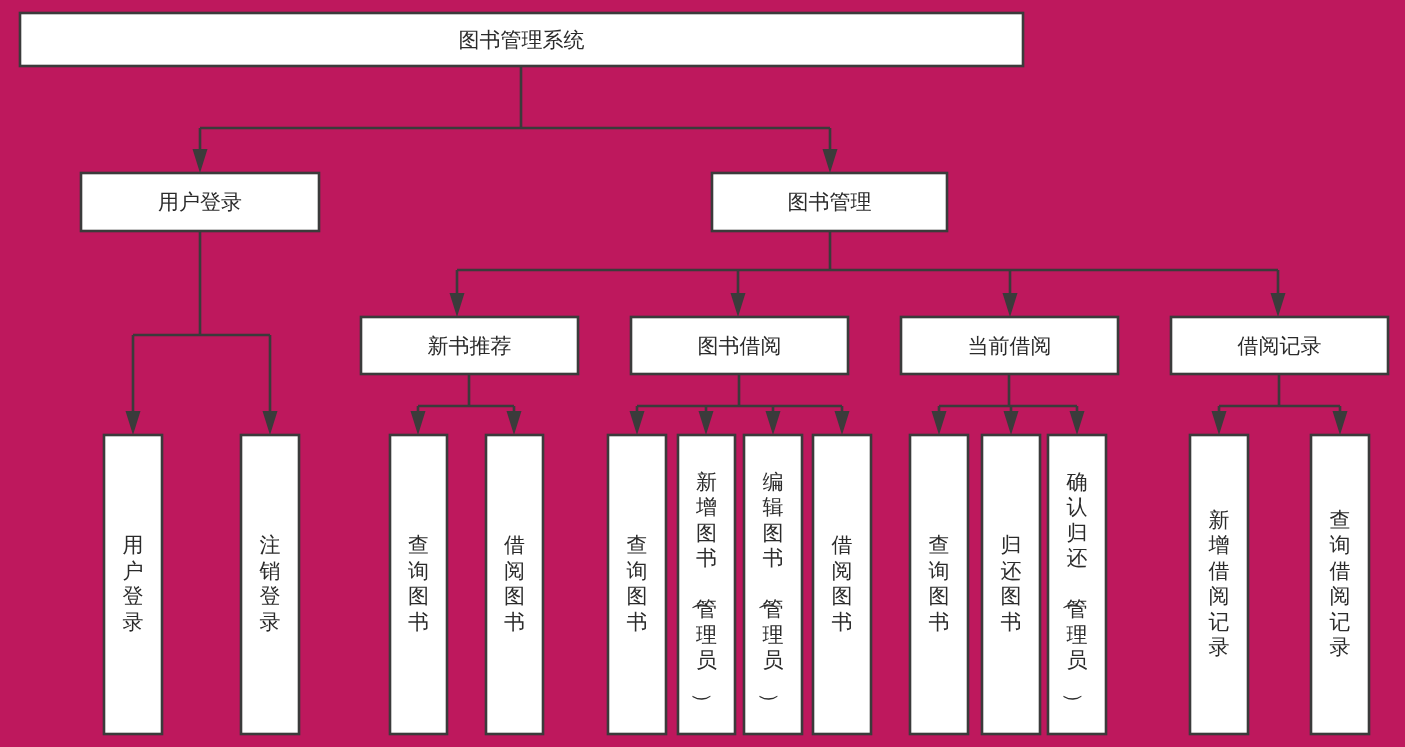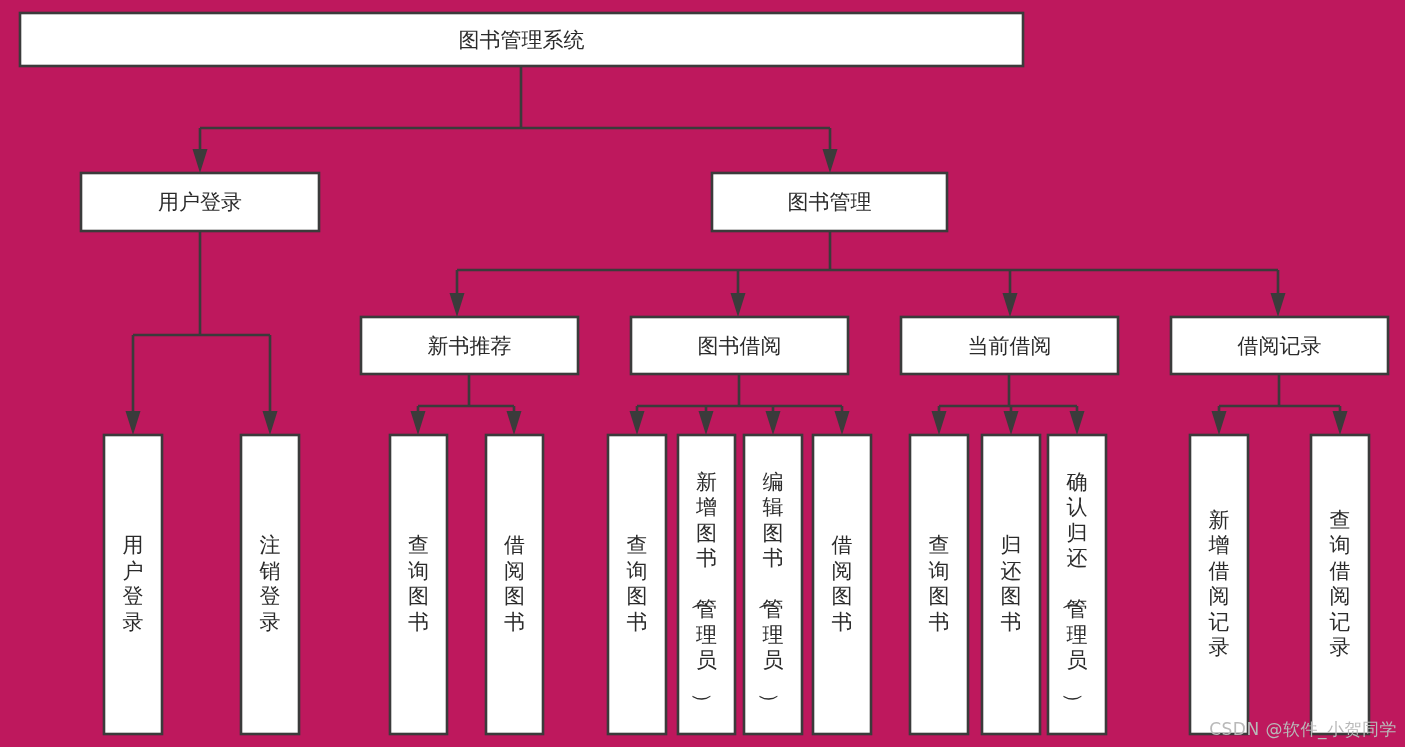--- a/index.html
+++ b/index.html
@@ -220,14 +220,13 @@
         <g>
           <rect class="node-box" x="1190" y="435" width="58" height="299"></rect>
           <text class="node-label node-label-v" x="1219" y="520.75"><tspan class="vert-text-line" x="1219" dy="0">新</tspan><tspan class="vert-text-line" x="1219" dy="25.5">增</tspan><tspan class="vert-text-line" x="1219" dy="25.5">借</tspan><tspan class="vert-text-line" x="1219" dy="25.5">阅</tspan><tspan class="vert-text-line" x="1219" dy="25.5">记</tspan><tspan class="vert-text-line" x="1219" dy="25.5">录</tspan></text>
         </g>
         <g>
           <rect class="node-box" x="1311" y="435" width="58" height="299"></rect>
           <text class="node-label node-label-v" x="1340" y="520.75"><tspan class="vert-text-line" x="1340" dy="0">查</tspan><tspan class="vert-text-line" x="1340" dy="25.5">询</tspan><tspan class="vert-text-line" x="1340" dy="25.5">借</tspan><tspan class="vert-text-line" x="1340" dy="25.5">阅</tspan><tspan class="vert-text-line" x="1340" dy="25.5">记</tspan><tspan class="vert-text-line" x="1340" dy="25.5">录</tspan></text>
         </g>
       </g>
   </svg>
-  <div class="watermark">CSDN @软件_小贺同学</div>
 </div>
 
 </body></html>

